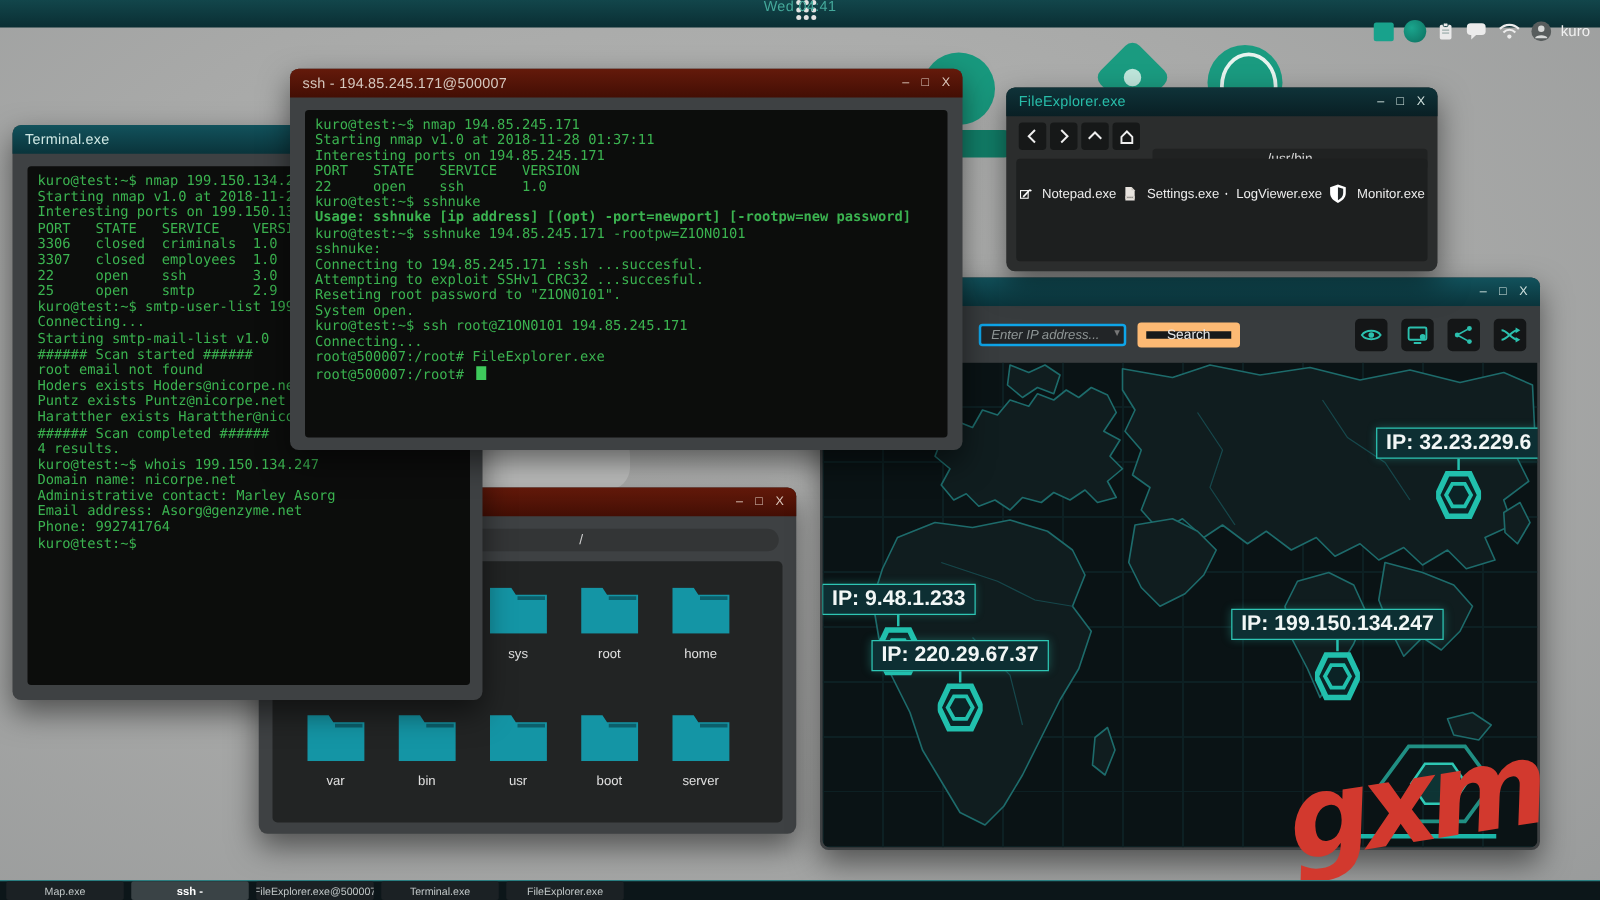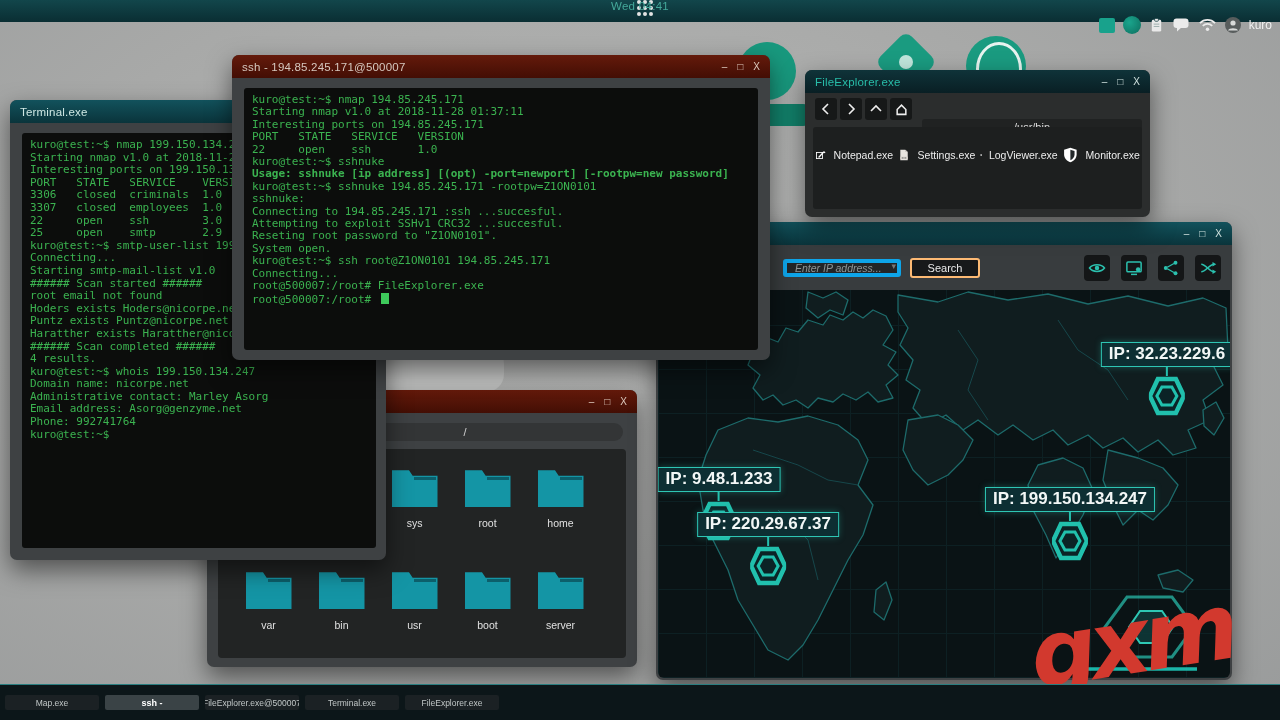--- a/index.html
+++ b/index.html
@@ -76,46 +76,46 @@
   #win-fe-local .addr2 { flex:1; margin-left:7px; height:17px; background:#202222; border-radius:3px; color:#dadada; font-size:11px;
                          display:flex; align-items:center; justify-content:center;margin-top:36px; }
   #win-fe-local .fe2-content { position:absolute; left:8px; right:8px; top:57px; bottom:8px; background:#1d1f1f; border-radius:3px;
                                display:flex; justify-content:space-around; align-items:flex-start; padding-top:7px; }
   .app-cell { width:78px; display:flex; flex-direction:row; align-items:center; gap:7px; color:#ececec; font-size:10.5px; }
 
   
   #win-map { left:656px; top:222px; width:576px; height:458px; z-index:20; }
   #win-map .map-toolbar { position:absolute; top:23px; left:0; right:0; height:45px; background:#383c3e; display:flex; align-items:center; }
   .ip-box { position:relative; margin-left:127px; }
-  .ip-box input { width:118px; height:18px; background:#222527; border:4px solid #0ea5e9; border-radius:3px; color:#cfcfcf;
+  .ip-box input { width:118px; height:18px; background:#222527; border:2px solid #0ea5e9; border-radius:3px; color:#cfcfcf;
                   font-size:10.5px; padding:0 16px 0 8px; font-family:"Liberation Sans",sans-serif; }
   .ip-box input::placeholder { font-style:italic; color:#8f9696; }
   .ip-box::after { content:"▾"; position:absolute; right:5px; top:3px; font-size:9px; color:#777; }
-  .search-btn { margin-left:9px; width:70px; height:20px; background:#17191a; border:2px solid #fdba74; border-radius:3px;
+  .search-btn { margin-left:9px; width:82px; height:20px; background:#17191a; border:7px solid #fdba74; border-radius:3px;
                 color:#e9e9e9; font-size:11px; display:flex; align-items:center; justify-content:center; }
   .tool-spacer { flex:1; }
   .map-tool { width:26px; height:26px; margin-right:11px; background:#141617; border-radius:4px;
               display:flex; align-items:center; justify-content:center; }
   .map-view { position:absolute; left:2px; right:2px; top:68px; bottom:2px; border-radius:0 0 6px 6px; overflow:hidden;
               background-image:repeating-linear-gradient(0deg,#0d2023 0 1px,transparent 1px 44px),
                                repeating-linear-gradient(90deg,#0d2023 0 1px,transparent 1px 48px);
               background-color:#0a1315; }
   .world { position:absolute; inset:0; }
   .map-node { position:absolute; display:flex; flex-direction:column; align-items:center; transform:translateX(-50%); }
   .ip-label { background:#0d2f33; border:1px solid #2ec6b4; color:#f2f7f6; font-size:17px; font-weight:bold;
               padding:1px 7px 2px; white-space:nowrap; box-shadow:0 0 7px rgba(46,198,180,.35); }
   .node-stem { width:2px; height:9px; background:#25bfae; }
   .node1 { left:509px; top:52px; }
   .node2 { left:61px;  top:177px; }
   .node3 { left:110px; top:222px; }
   .node4 { left:412px; top:197px; }
   .map-glow { position:absolute; right:8px; bottom:4px; opacity:.85; }
 
   
-  #taskbar { position:absolute; left:0; right:0; bottom:0; height:36px; z-index:100; background:#0c1619;
+  #taskbar { position:absolute; left:0; right:0; bottom:0; height:16px; z-index:100; background:#0c1619;
              border-top:1px solid #2a7e80; display:flex; align-items:center; gap:6px; padding-left:5px; }
   .task-item { width:94px; height:15px; background:#1b2124; border-radius:2px; color:#c2c8c8; font-size:8.5px;
                display:flex; align-items:center; justify-content:center; white-space:nowrap; overflow:hidden; }
   .task-item:nth-child(2) { background:#3a4346; color:#ffffff; font-weight:bold; font-size:9px; }
 
   
   #watermark { position:absolute; left:1030px; top:596px; z-index:90; font-family:"DejaVu Sans",sans-serif;
                font-weight:bold; font-style:italic; font-size:92px; line-height:1; color:#d2392e;
                transform:rotate(-9deg); letter-spacing:-6px; }
 </style>

